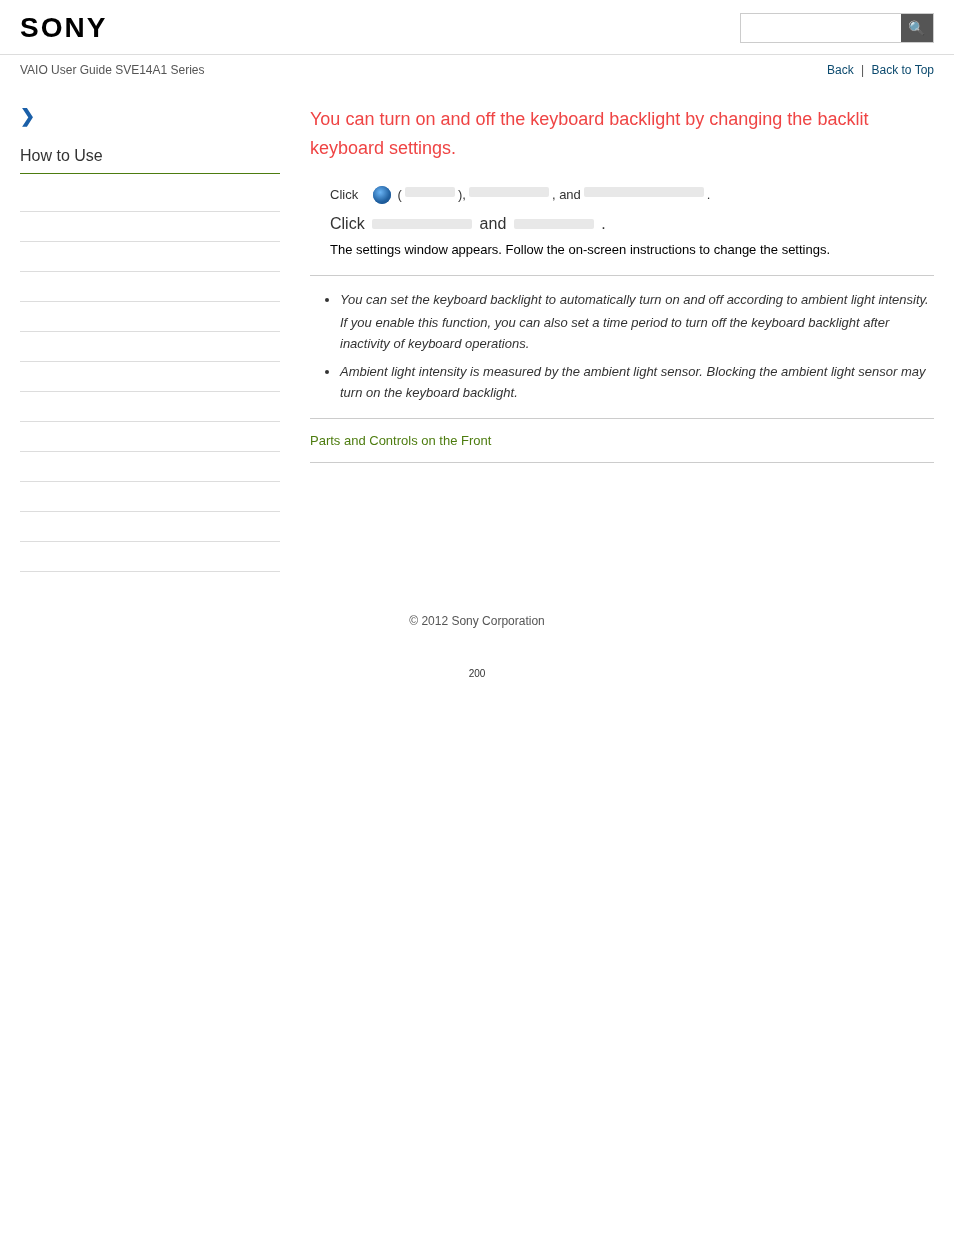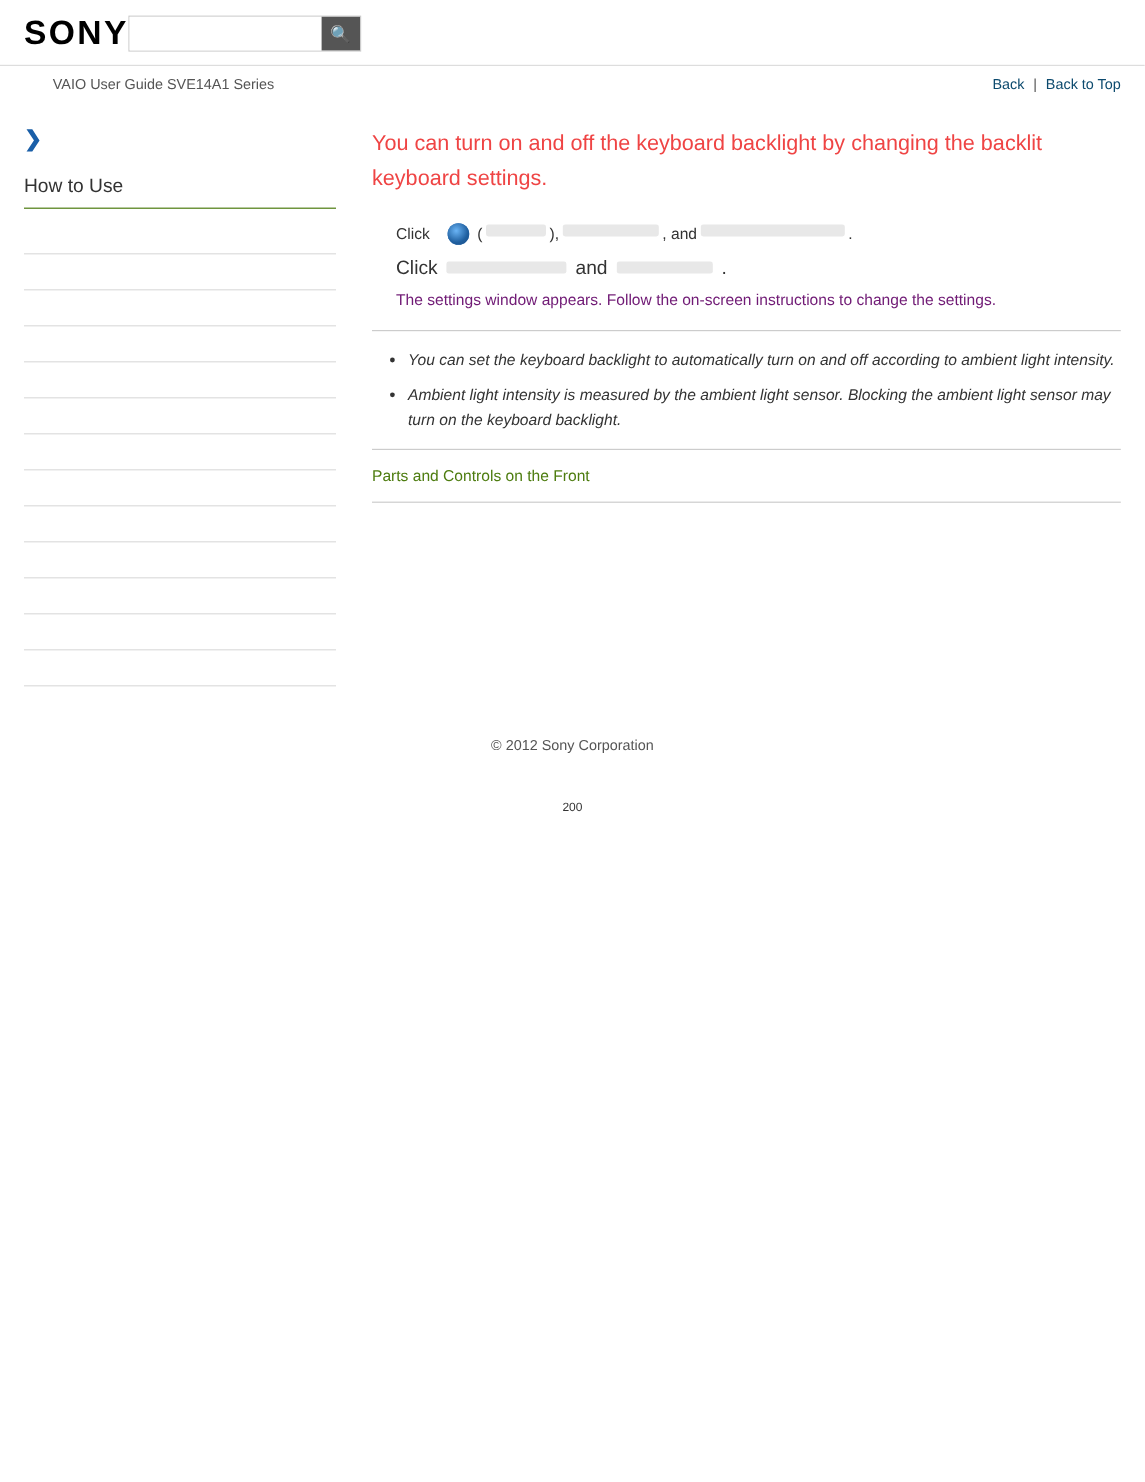--- a/index.html
+++ b/index.html
@@ -14,20 +14,21 @@
       color: #333;
       background: #fff;
       width: 954px;
       min-height: 1235px;
     }
 
     
     .header {
       display: flex;
       align-items: center;
+      justify-content: space-between;
       padding: 12px 20px 10px 20px;
       border-bottom: 1px solid #ddd;
     }
 
     .sony-logo {
       font-size: 28px;
       font-weight: bold;
       letter-spacing: 2px;
       color: #000;
       font-family: 'Arial Black', Arial, sans-serif;
@@ -61,21 +62,20 @@
       font-size: 14px;
     }
 
     
     .nav-bar {
       display: flex;
       align-items: center;
       justify-content: space-between;
       padding: 8px 20px;
       font-size: 12px;
-      margin-left: 24px;
     }
 
     .nav-left {
       color: #555;
       font-size: 12px;
     }
 
     .nav-right {
       color: #1a5fa8;
       font-size: 12px;
@@ -189,21 +189,21 @@
       margin-bottom: 4px;
       padding-left: 20px;
       font-size: 16px;
       color: #333;
       line-height: 1.6;
     }
 
     .step-settings {
       padding-left: 20px;
       font-size: 13px;
-      color: #701a75;
+      color: #000000;
       line-height: 1.6;
       margin-bottom: 14px;
     }
 
     .divider {
       border: none;
       border-top: 1px solid #ccc;
       margin: 14px 0;
     }
 
@@ -348,20 +348,21 @@
     </div>
 
     <div class="step-settings">The settings window appears. Follow the on-screen instructions to change the settings.</div>
 
     <hr class="divider">
 
     
     <ul class="bullet-list">
       <li>
         <span>You can set the keyboard backlight to automatically turn on and off according to ambient light intensity.</span>
+        <p>If you enable this function, you can also set a time period to turn off the keyboard backlight after inactivity of keyboard operations.</p>
       </li>
       <li>
         <span>Ambient light intensity is measured by the ambient light sensor. Blocking the ambient light sensor may turn on the keyboard backlight.</span>
       </li>
     </ul>
 
     <hr class="divider">
 
     <a href="#" class="link-item">Parts and Controls on the Front</a>
 

